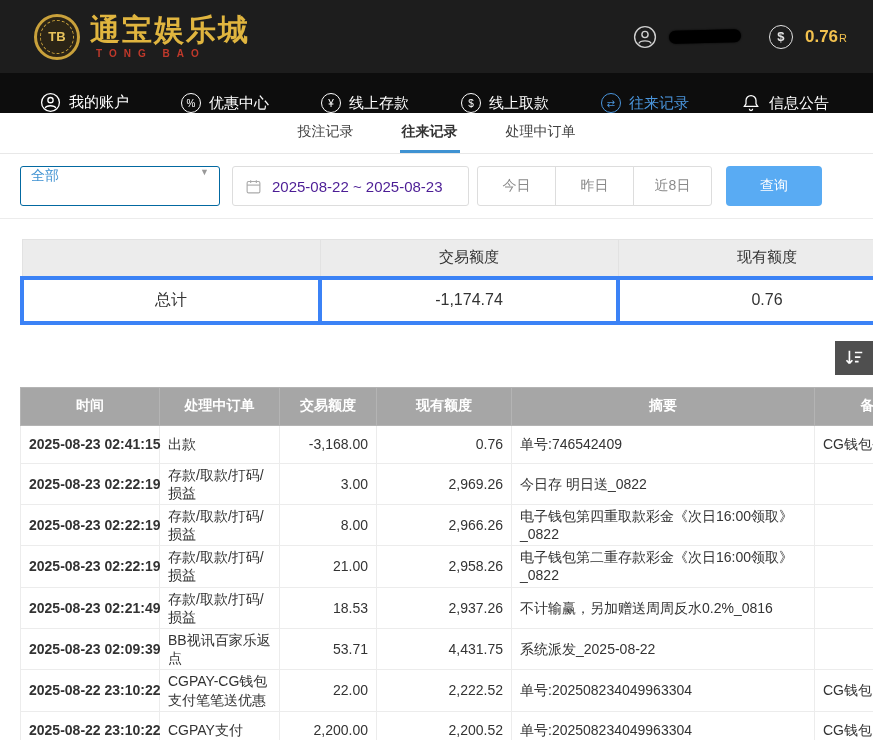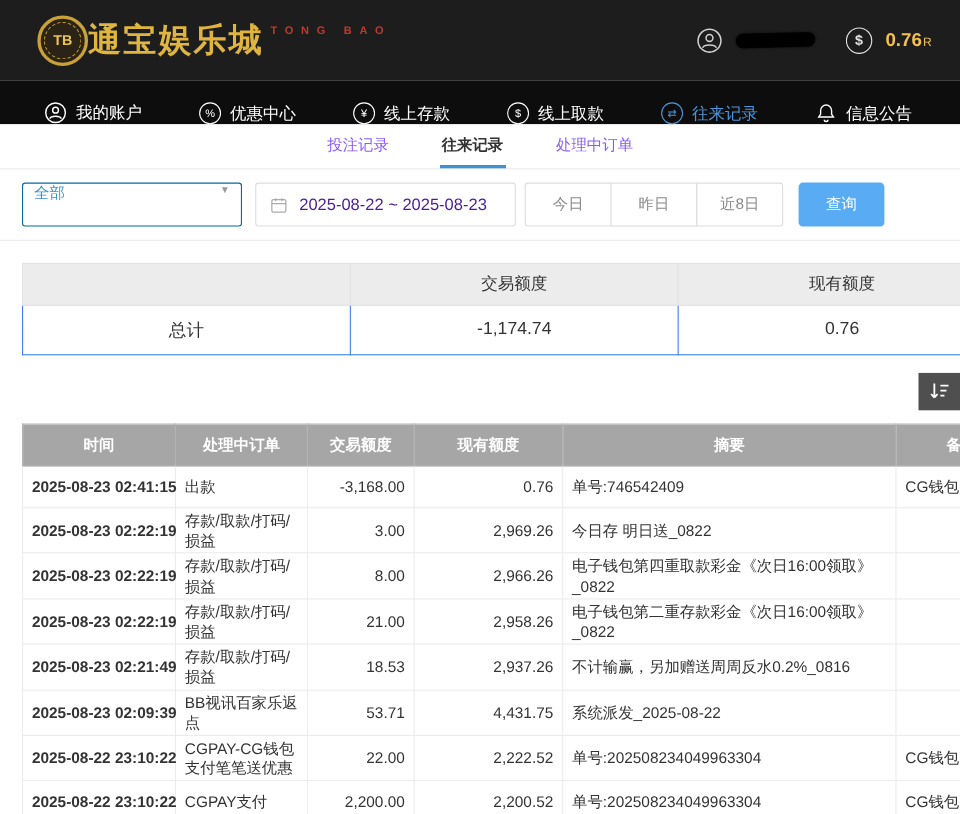--- a/index.html
+++ b/index.html
@@ -2,28 +2,28 @@
 <html><head>
 <meta charset="utf-8">
 <style>
   * { margin:0; padding:0; box-sizing:border-box; }
   html,body { width:873px; height:740px; overflow:hidden; background:#fff;
     font-family:"Liberation Sans", sans-serif; }
 
   
   .topbar { height:73px; background:#1d1d1d; display:flex; align-items:center;
     padding:0 26px 0 34px; }
-  .logo { display:flex; align-items:center; cursor:pointer;justify-content:flex-end; }
+  .logo { display:flex; align-items:center; gap:10px; cursor:pointer;justify-content:flex-end; }
   .chip { position:relative; width:46px; height:46px; border-radius:50%;
     border:3px solid #c9a13b; background:#2b2416; color:#e8c35c;
     display:flex; align-items:center; justify-content:center;
     font-size:13px; font-weight:700; }
   .chip::before { content:""; position:absolute; inset:3px; border:1.5px dashed #c9a13b;
     border-radius:50%; }
-  .logo-text { display:flex; flex-direction:row; }
+  .logo-text { display:flex; flex-direction:column; }
   .logo-title { font-family:"Liberation Serif", serif; font-size:30px; font-weight:700;
     color:#e0b53f; line-height:1.05; letter-spacing:2px; }
   .logo-sub { color:#c0392b; font-size:10px; font-weight:700; letter-spacing:7px;
     margin-top:2px; padding-left:6px; }
   .top-right { margin-left:auto; display:flex; align-items:center; gap:12px; }
   .user-icon { color:#cfcfcf; display:flex; cursor:pointer; }
   .redacted { width:72px; height:13px; background:#000; border-radius:7px;
     transform:rotate(-1.5deg); box-shadow:0 0 2px #000; }
   .coin-icon { width:24px; height:24px; border:1.5px solid #e2e2e2; border-radius:50%;
     color:#e2e2e2; display:flex; align-items:center; justify-content:center;
@@ -36,51 +36,51 @@
     gap:52px; padding-left:40px; color:#fff; font-size:15px; white-space:nowrap; }
   .nav-item { display:flex; align-items:center; gap:8px; cursor:pointer; }
   .nav-item.active { color:#4a95dc; }
   .nav-circle { width:20px; height:20px; border:1.5px solid currentColor; border-radius:50%;
     display:flex; align-items:center; justify-content:center; font-size:10px; flex:0 0 auto; }
   .nav-svg { display:flex; flex:0 0 auto; }
 
   
   .subtabs { height:41px; background:#fff; border-bottom:1px solid #e8e8e8;
     display:flex; justify-content:center; gap:44px; font-size:14px; }
-  .subtab { display:flex; align-items:center; color:#8b5cf6; cursor:pointer;
+  .subtab { display:flex; align-items:center; color:#404040; cursor:pointer;
     border-bottom:3px solid transparent; padding:0 2px; }
   .subtab.active { color:#333; font-weight:700; border-bottom-color:#3f92d2; }
 
   
   .filters { display:flex; align-items:center; padding:12px 0 12px 20px;
     border-bottom:1px solid #ececec; }
   .select { width:200px; height:40px; border:1px solid #0369a1; border-radius:3px;
     display:flex; align-items:flex-start; justify-content:space-between;
     padding:0 10px; cursor:pointer; }
   .select-value { color:#3f92d2; font-size:14px; }
   .select-caret { color:#999; font-size:9px; }
   .datebox { width:237px; height:40px; border:1px solid #ddd; border-radius:3px;
     display:flex; align-items:center; gap:10px; padding:0 12px;
     color:#4c1d95; font-size:15px; margin-left:12px; cursor:pointer; }
   .quick { display:flex; margin-left:8px;align-items:flex-end; }
   .quick-btn { width:79px; height:40px; border:1px solid #ddd; background:#fff;
     color:#8a8a8a; font-size:14px; display:flex; align-items:center; justify-content:center;
     margin-left:-1px; cursor:pointer; }
   .quick-btn:first-child { margin-left:0; border-radius:3px 0 0 3px; }
   .quick-btn:last-child { border-radius:0 3px 3px 0; }
-  .search-btn { width:78px; height:40px; background:#59abf3; color:#fff; border:none;
+  .search-btn { width:96px; height:40px; background:#59abf3; color:#fff; border:none;
     border-radius:4px; font-size:14px; margin-left:14px; cursor:pointer;
     font-family:"Liberation Sans", sans-serif; }
 
   
   .summary-wrap { padding:20px 0 0 20px; }
   table.summary { border-collapse:collapse; width:894px; table-layout:fixed; }
   table.summary th { background:#ececec; height:38px; font-weight:400; color:#333;
     font-size:15px; border:1px solid #e2e2e2; text-align:center; }
-  table.summary td { height:45px; border:1px solid #3b82f6; color:#333;
+  table.summary td { height:45px; border:4px solid #3b82f6; color:#333;
     font-size:16px; text-align:center; }
 
   
   .sort-row { display:flex; justify-content:flex-end; margin:16px 0 12px; }
   .sort-btn { width:38px; height:34px; background:#4f4f4f; display:flex;
     align-items:center; justify-content:center; cursor:pointer; }
 
   
   table.records { border-collapse:collapse; margin-left:20px; width:914px;
     table-layout:fixed; }

